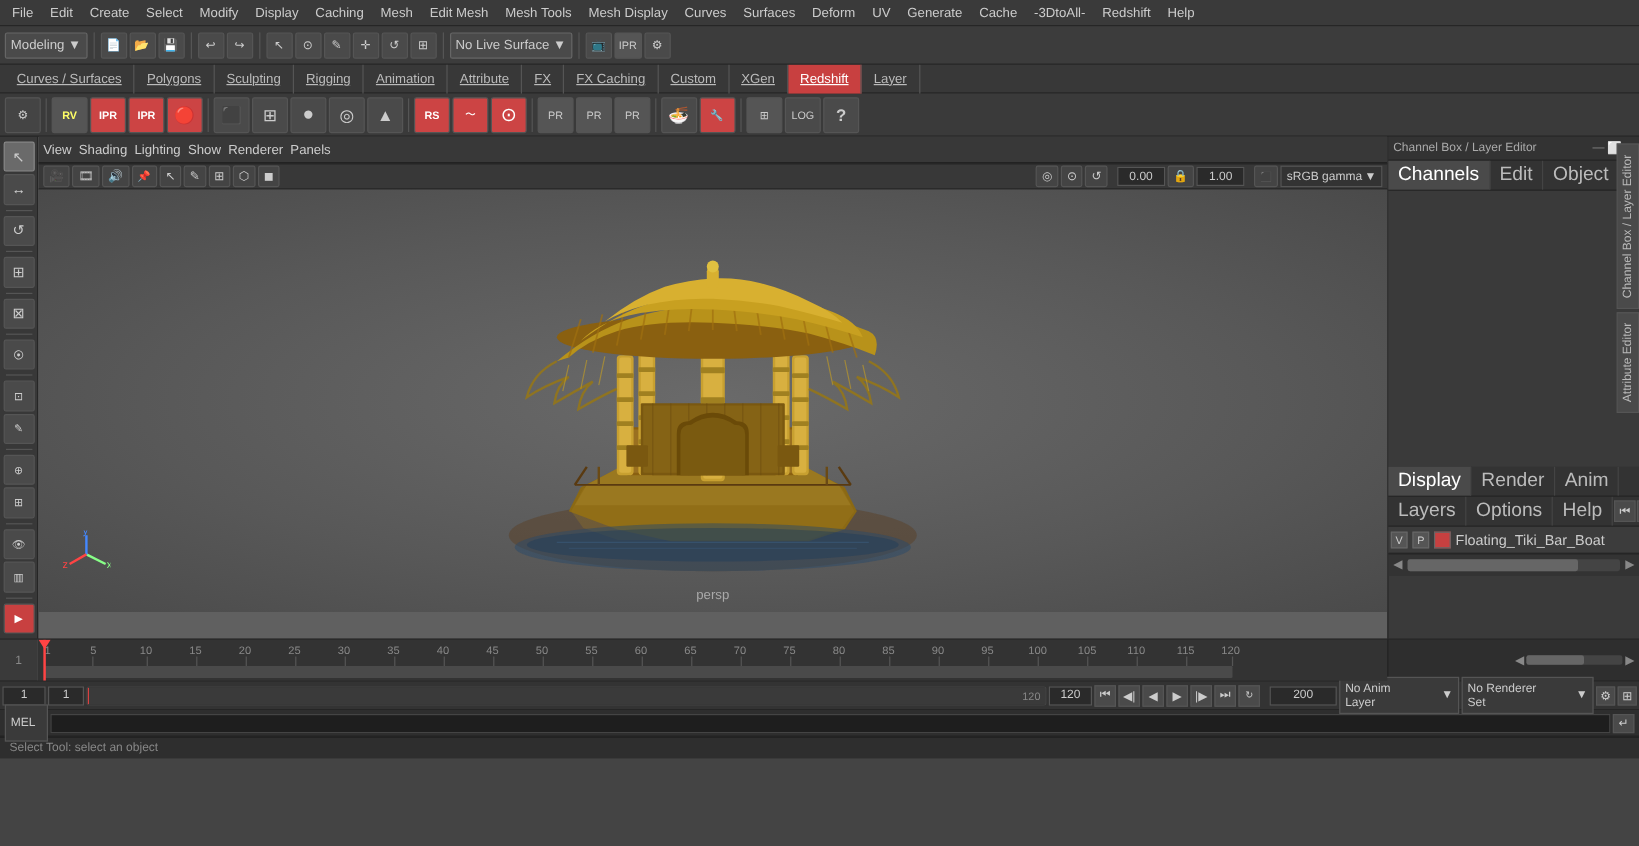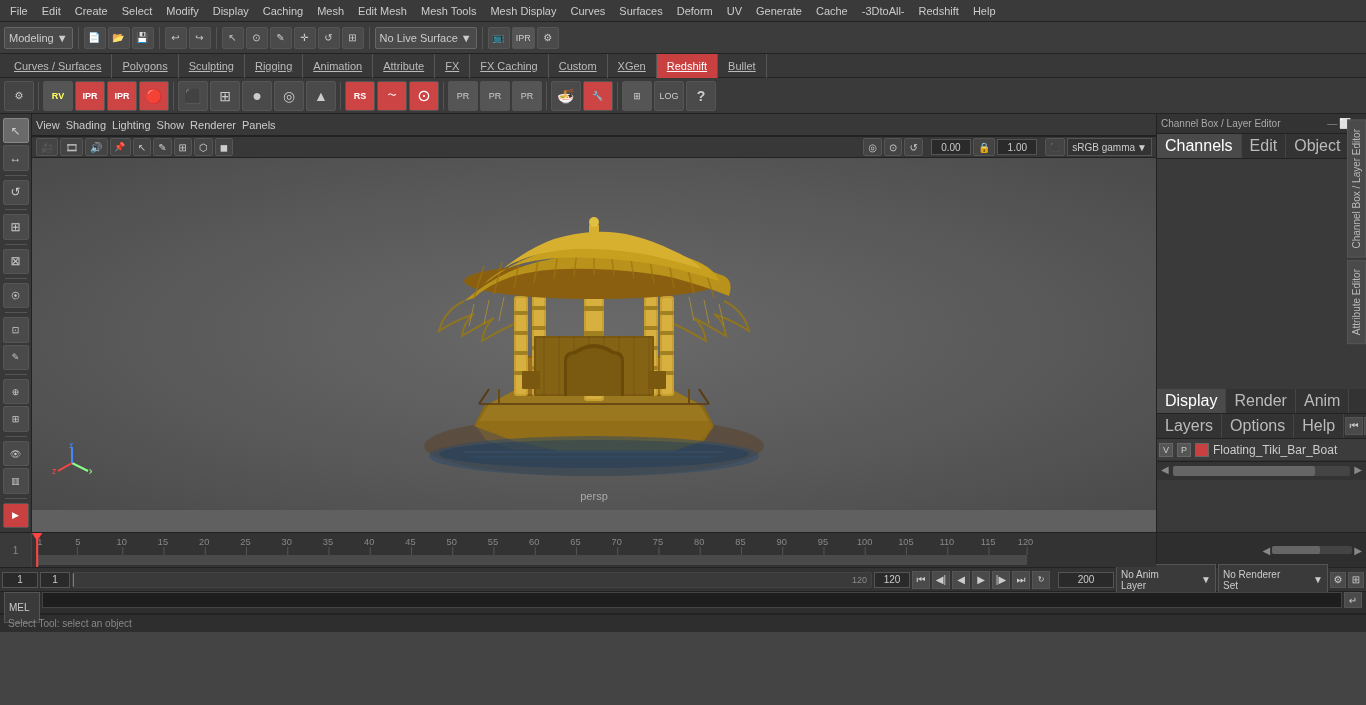--- a/index.html
+++ b/index.html
@@ -225,21 +225,21 @@
   <div class="shelf-tab">Polygons</div>
   <div class="shelf-tab">Sculpting</div>
   <div class="shelf-tab">Rigging</div>
   <div class="shelf-tab">Animation</div>
   <div class="shelf-tab">Attribute</div>
   <div class="shelf-tab">FX</div>
   <div class="shelf-tab">FX Caching</div>
   <div class="shelf-tab">Custom</div>
   <div class="shelf-tab">XGen</div>
   <div class="shelf-tab active">Redshift</div>
-  <div class="shelf-tab">Bullet</div>
+  <div class="shelf-tab">Layer</div>
 </div>
 
 <div id="shelf-icons">
   <div class="shelf-icon" style="font-size:10px; background:#444;">⚙</div>
   <div class="shelf-sep"></div>
   <div class="shelf-icon" style="font-size:9px; background:#555; color:#ff6; font-weight:bold;">RV</div>
   <div class="shelf-icon" style="font-size:9px; background:#c44; color:#fff; font-weight:bold;">IPR</div>
   <div class="shelf-icon" style="font-size:9px; background:#c44; color:#fff; font-weight:bold;">IPR</div>
   <div class="shelf-icon" style="background:#c44;">🔴</div>
   <div class="shelf-sep"></div>
@@ -629,21 +629,21 @@
   </div>
 
   <div class="bb-dropdown" style="width:110px;">
     <span>No Renderer Set</span>
     <span>▼</span>
   </div>
   <div class="bb-btn">⚙</div>
   <div class="bb-btn">⊞</div>
 </div>
 
-<div style="display:flex; background:#2e2e2e; height:22px; border-bottom:1px solid #222; gap:2px; padding:0 4px;">
+<div style="display:flex; align-items:center; background:#2e2e2e; height:22px; border-bottom:1px solid #222; gap:2px; padding:0 4px;">
   <div class="bb-dropdown" style="width:36px;">
     <span>MEL</span>
   </div>
   <input type="text" style="flex: 1 1 0%; background: rgb(30, 30, 30); border: 1px solid rgb(68, 68, 68); color: rgb(204, 204, 204); height: 16px; font-size: 10px; padding: 0px 4px;" placeholder="">
   <div class="bb-btn" style="width:18px;">↵</div>
 </div>
 
 <div id="status-bar">
   <span>Select Tool: select an object</span>
 </div>

